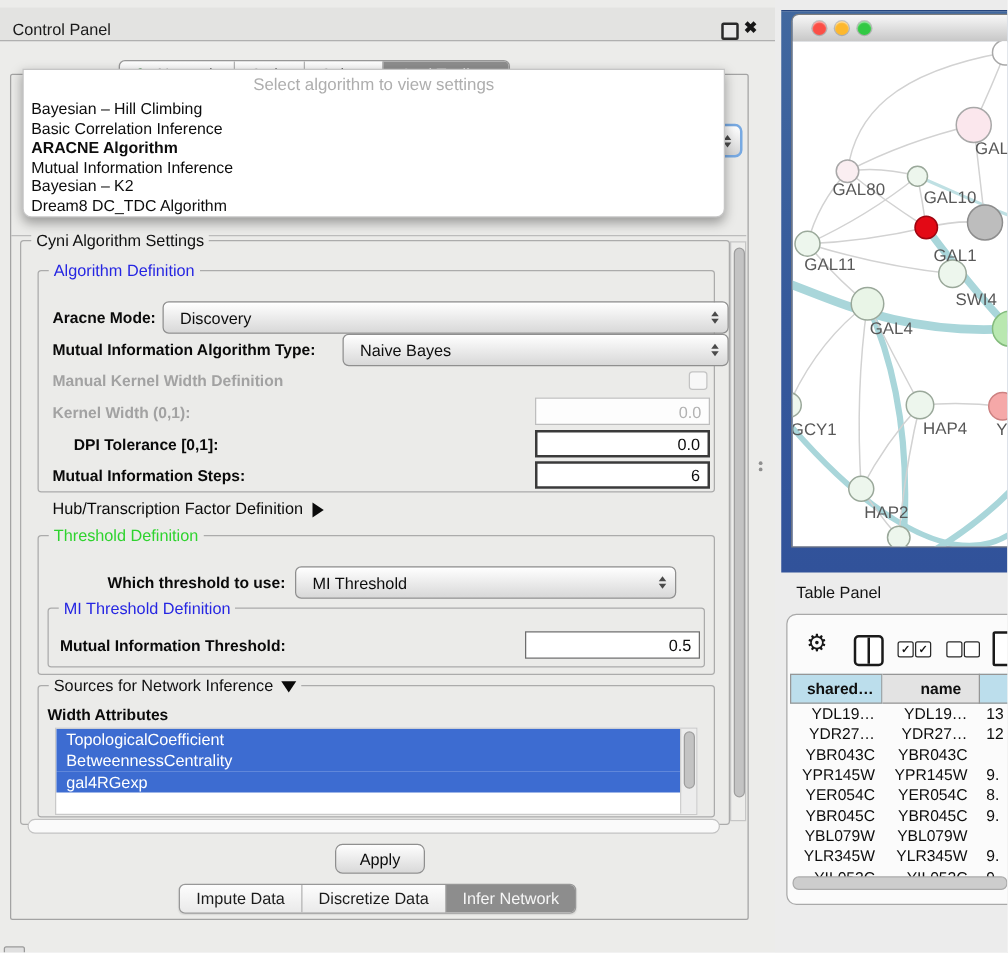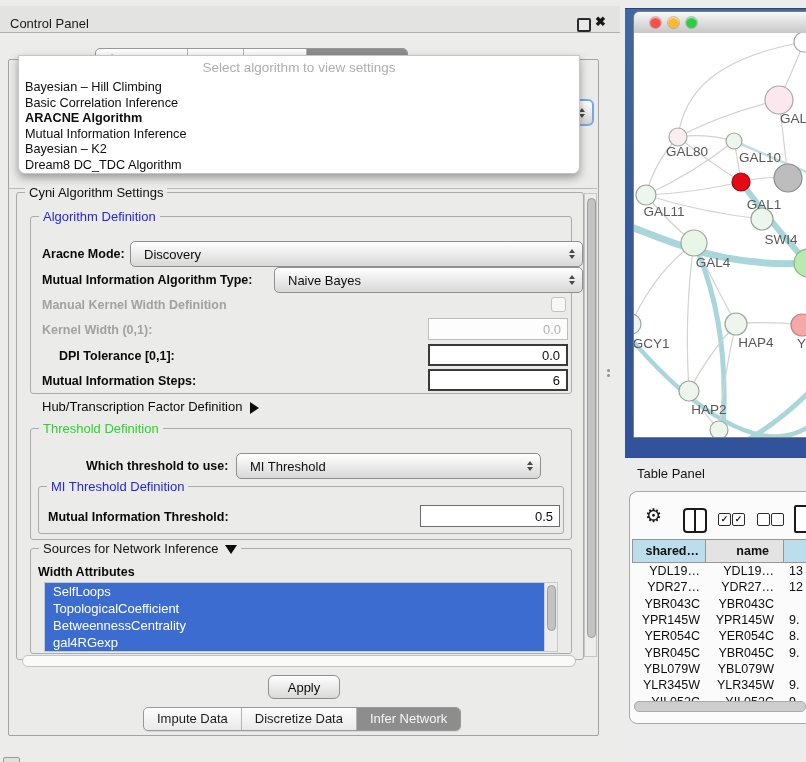--- a/index.html
+++ b/index.html
@@ -207,21 +207,20 @@
   <span class="abs lbl" style="left:48px;top:510px;">Mutual Information Threshold:</span>
   <div class="abs field mid" style="left:420px;top:505px;width:140px;height:22px;">
     <span>0.5</span>
   </div>
 
   <div class="abs group" style="left:30px;top:548px;width:540px;height:104px;">
     <span class="group-label" style="font-size:13px;"><span>Sources for Network Inference</span><span class="tri-down"></span></span>
   </div>
   <span class="abs lbl" style="left:38px;top:565px;">Width Attributes</span>
   <div class="abs attr-list" style="left:44px;top:582px;width:512px;height:68px;" id="attr-list">
-    <div class="attr-item" style="background: rgb(61, 108, 209);">SelfLoops</div>
       <div class="attr-item" style="background: rgb(61, 108, 209);">TopologicalCoefficient</div>
       <div class="attr-item" style="background: rgb(61, 108, 209);">BetweennessCentrality</div>
       <div class="attr-item" style="background: rgb(61, 108, 209);">gal4RGexp</div>
       <div class="abs vscroll" style="right:0;top:0;width:12px;height:100%;">
       <div class="vthumb" style="top:2px;height:46px;"></div>
     </div>
   </div>
   <div class="abs hscroll-pill" style="left:22px;top:655px;width:552px;height:10px;"></div>
 
   <div class="abs btn" style="left:268px;top:675px;width:70px;height:22px;">

